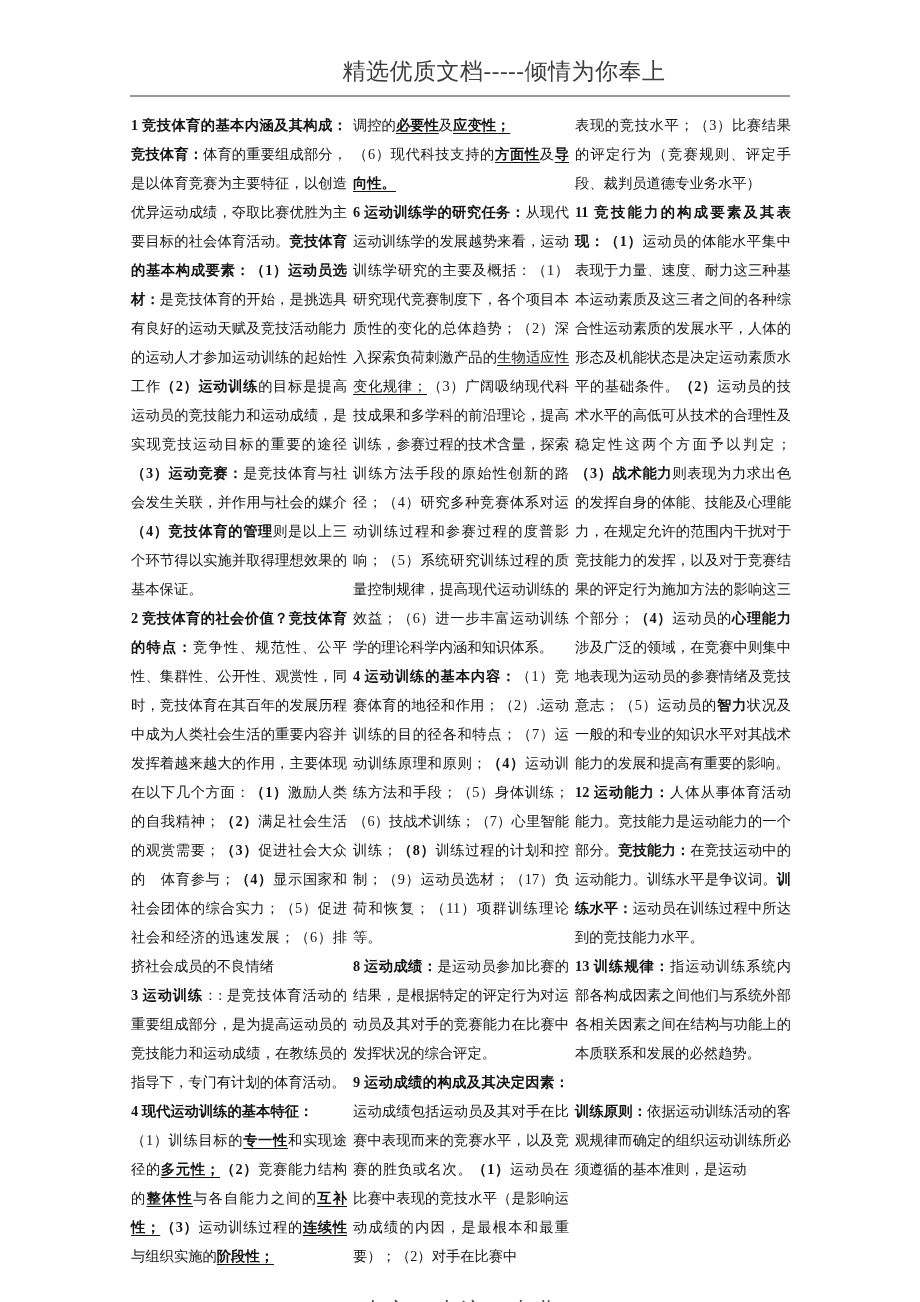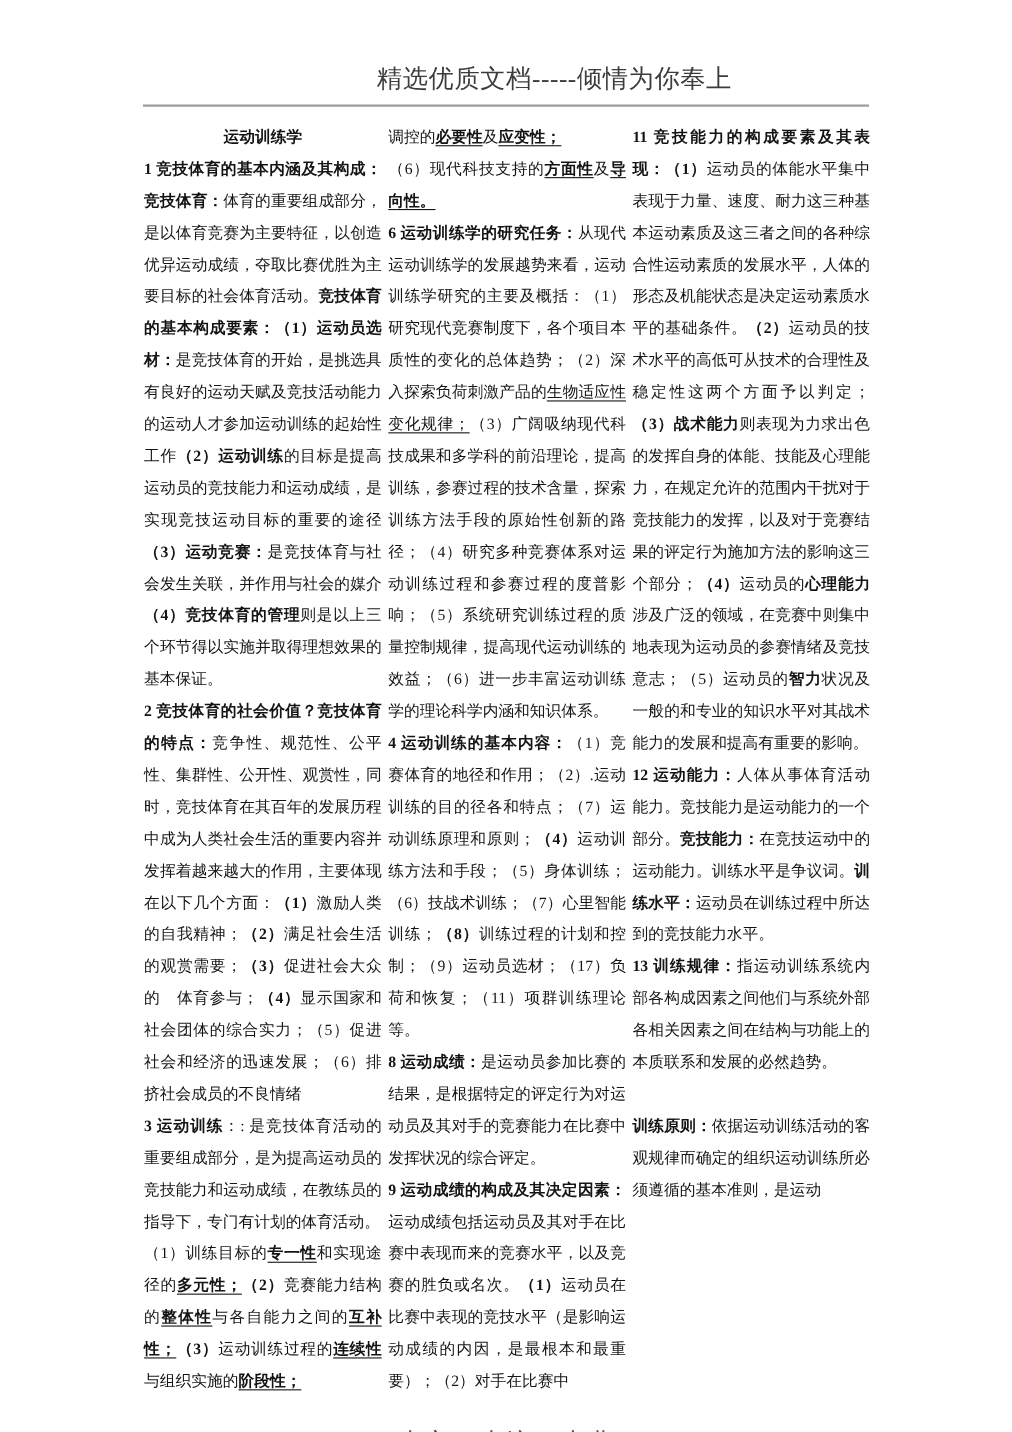--- a/index.html
+++ b/index.html
@@ -71,36 +71,37 @@
 <body>
 
 <div class="page" style="--page-bg: #ffffff; --header-color: #3c3c3c; --rule-color: #9a9a9a; --text-color: #141414; --footer-color: #4c4c4c;">
 
   <div class="doc-header">精选优质文档-----倾情为你奉上</div>
 
   <div class="header-rule"></div>
 
   <div class="columns">
     <div class="col">
-        <div class="p center"><span class="b">运动训练学</span></div>
         <div class="p"><span class="b">1 竞技体育的基本内涵及其构成：竞技体育：</span><span>体育的重要组成部分，是以体育竞赛为主要特征，以创造优异运动成绩，夺取比赛优胜为主要目标的社会体育活动。</span><span class="b">竞技体育的基本构成要素：（1）运动员选材：</span><span>是竞技体育的开始，是挑选具有良好的运动天赋及竞技活动能力的运动人才参加运动训练的起始性工作</span><span class="b">（2）运动训练</span><span>的目标是提高运动员的竞技能力和运动成绩，是实现竞技运动目标的重要的途径</span><span class="b">（3）运动竞赛：</span><span>是竞技体育与社会发生关联，并作用与社会的媒介</span><span class="b">（4）竞技体育的管理</span><span>则是以上三个环节得以实施并取得理想效果的基本保证。</span></div>
         <div class="p"><span class="b">2 竞技体育的社会价值？竞技体育的特点：</span><span>竞争性、规范性、公平性、集群性、公开性、观赏性，同时，竞技体育在其百年的发展历程中成为人类社会生活的重要内容并发挥着越来越大的作用，主要体现在以下几个方面：</span><span class="b">（1）</span><span>激励人类的自我精神；</span><span class="b">（2）</span><span>满足社会生活的观赏需要；</span><span class="b">（3）</span><span>促进社会大众的　体育参与；</span><span class="b">（4）</span><span>显示国家和社会团体的综合实力；（5）促进社会和经济的迅速发展；（6）排挤社会成员的不良情绪</span></div>
         <div class="p"><span class="b">3 运动训练</span><span>：: 是竞技体育活动的重要组成部分，是为提高运动员的竞技能力和运动成绩，在教练员的指导下，专门有计划的体育活动。</span></div>
+        <div class="p"><span class="b">4 现代运动训练的基本特征：</span></div>
         <div class="p"><span>（1）训练目标的</span><span class="b u">专一性</span><span>和实现途径的</span><span class="b u">多元性；</span><span class="b">（2）</span><span>竞赛能力结构的</span><span class="b u">整体性</span><span>与各自能力之间的</span><span class="b u">互补性；</span><span class="b">（3）</span><span>运动训练过程的</span><span class="b u">连续性</span><span>与组织实施的</span><span class="b u">阶段性；</span></div>
         <div class="p"></div>
       </div>
     <div class="col">
         <div class="p"><span>调控的</span><span class="b u">必要性</span><span>及</span><span class="b u">应变性；</span></div>
         <div class="p"><span>（6）现代科技支持的</span><span class="b u">方面性</span><span>及</span><span class="b u">导向性。</span></div>
         <div class="p"><span class="b">6 运动训练学的研究任务：</span><span>从现代运动训练学的发展越势来看，运动训练学研究的主要及概括：（1）研究现代竞赛制度下，各个项目本质性的变化的总体趋势；（2）深入探索负荷刺激产品的</span><span class="u">生物适应性变化规律；</span><span>（3）广阔吸纳现代科技成果和多学科的前沿理论，提高训练，参赛过程的技术含量，探索训练方法手段的原始性创新的路径；（4）研究多种竞赛体系对运动训练过程和参赛过程的度普影响；（5）系统研究训练过程的质量控制规律，提高现代运动训练的效益；（6）进一步丰富运动训练学的理论科学内涵和知识体系。</span></div>
         <div class="p"><span class="b">4 运动训练的基本内容：</span><span>（1）竞赛体育的地径和作用；（2）.运动训练的目的径各和特点；（7）运动训练原理和原则；</span><span class="b">（4）</span><span>运动训练方法和手段；（5）身体训练；（6）技战术训练；（7）心里智能训练；</span><span class="b">（8）</span><span>训练过程的计划和控制；（9）运动员选材；（17）负荷和恢复；（11）项群训练理论等。</span></div>
         <div class="p"><span class="b">8 运动成绩：</span><span>是运动员参加比赛的结果，是根据特定的评定行为对运动员及其对手的竞赛能力在比赛中发挥状况的综合评定。</span></div>
         <div class="p"><span class="b">9 运动成绩的构成及其决定因素：</span><span>运动成绩包括运动员及其对手在比赛中表现而来的竞赛水平，以及竞赛的胜负或名次。</span><span class="b">（1）</span><span>运动员在比赛中表现的竞技水平（是影响运动成绩的内因，是最根本和最重要）；（2）对手在比赛中</span></div>
       </div>
     <div class="col">
+        <div class="p"><span>表现的竞技水平；（3）比赛结果的评定行为（竞赛规则、评定手段、裁判员道德专业务水平）</span></div>
         <div class="p"><span class="b">11 竞技能力的构成要素及其表现：</span><span class="b">（1）</span><span>运动员的体能水平集中表现于力量、速度、耐力这三种基本运动素质及这三者之间的各种综合性运动素质的发展水平，人体的形态及机能状态是决定运动素质水平的基础条件。</span><span class="b">（2）</span><span>运动员的技术水平的高低可从技术的合理性及稳定性这两个方面予以判定；</span><span class="b">（3）战术能力</span><span>则表现为力求出色的发挥自身的体能、技能及心理能力，在规定允许的范围内干扰对于竞技能力的发挥，以及对于竞赛结果的评定行为施加方法的影响这三个部分；</span><span class="b">（4）</span><span>运动员的</span><span class="b">心理能力</span><span>涉及广泛的领域，在竞赛中则集中地表现为运动员的参赛情绪及竞技意志；（5）运动员的</span><span class="b">智力</span><span>状况及一般的和专业的知识水平对其战术能力的发展和提高有重要的影响。</span></div>
         <div class="p"><span class="b">12 运动能力：</span><span>人体从事体育活动能力。竞技能力是运动能力的一个部分。</span><span class="b">竞技能力：</span><span>在竞技运动中的运动能力。训练水平是争议词。</span><span class="b">训练水平：</span><span>运动员在训练过程中所达到的竞技能力水平。</span></div>
         <div class="p"><span class="b">13 训练规律：</span><span>指运动训练系统内部各构成因素之间他们与系统外部各相关因素之间在结构与功能上的本质联系和发展的必然趋势。</span></div>
         <div class="p spacer"></div>
         <div class="p"><span class="b">训练原则：</span><span>依据运动训练活动的客观规律而确定的组织运动训练所必须遵循的基本准则，是运动</span></div>
       </div>
   </div>
 
   <div class="doc-footer">专心---专注---专业</div>
 

